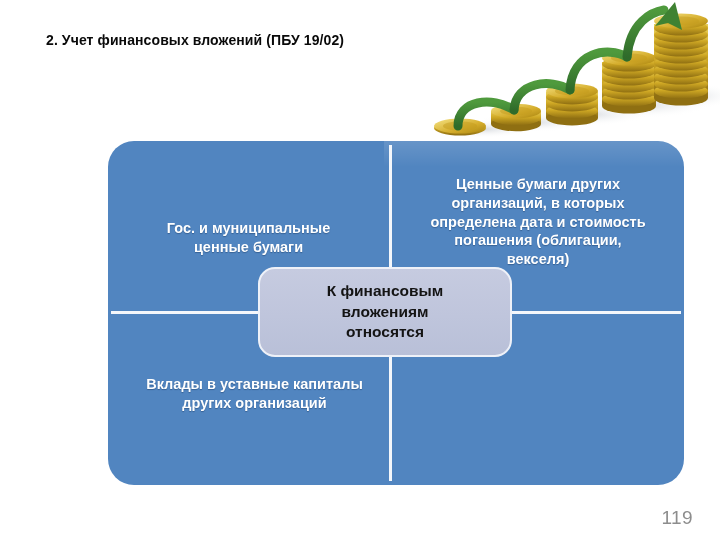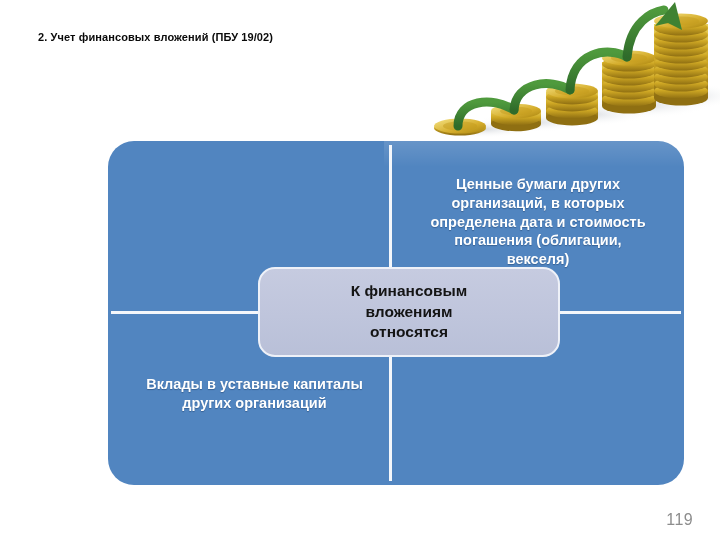--- a/index.html
+++ b/index.html
@@ -11,24 +11,24 @@
     width: 720px;
     height: 540px;
     position: relative;
     overflow: hidden;
     font-family: "Liberation Sans", "DejaVu Sans", sans-serif;
   }
 
   
   #slide-title {
     position: absolute;
-    left: 38px;
+    left: 46px;
     top: 30px;
     width: 330px;
-    font-size: 11px;
+    font-size: 14px;
     font-weight: bold;
     line-height: 1.45;
     color: #0a0a0a;
     letter-spacing: 0.1px;
     white-space: pre-line;
   }
 
   
   #coins-photo {
     position: absolute;
@@ -103,21 +103,21 @@
   #quad-tl .qtext { transform: translateY(12px); width: 240px; }
   #quad-tr .qtext { width: 272px; transform: translateY(-4px); }
   #quad-bl .qtext { transform: translateY(-6px); width: 260px; }
   #quad-br .qtext { transform: translateY(-6px); width: 262px; }
 
   
   #center-callout {
     position: absolute;
     left: 150px;
     top: 126px;
-    width: 302px;
+    width: 254px;
     height: 90px;
     background: linear-gradient(180deg, #c6cbe0 0%, #bfc5dc 55%, #b9c0d8 100%);
     border: 2px solid #eef1f8;
     border-radius: 17px;
     box-sizing: border-box;
     display: flex;
     align-items: center;
     justify-content: center;
     text-align: center;
     color: #141414;
@@ -125,21 +125,21 @@
     font-size: 15.5px;
     line-height: 1.34;
     z-index: 5;
   }
 
   
   #page-number {
     position: absolute;
     right: 27px;
     bottom: 11px;
-    font-size: 16px;
+    font-size: 19px;
     color: #8d8d8d;
     letter-spacing: 0.4px;
   }
 </style>
 </head>
 <body>
 
 <div id="slide-title">2. Учет финансовых вложений (ПБУ 19/02)</div>
 
 <div id="coins-photo">
@@ -237,20 +237,24 @@
   </svg>
 </div>
 
 <div id="diagram">
 
   <div id="panel-shadow"></div>
 
   <div class="divider-v"></div>
   <div class="divider-h"></div>
 
+  <div class="quad" id="quad-tl">
+    <span class="qtext" style="white-space: pre-line;">Гос. и муниципальные
+ценные бумаги</span>
+  </div>
 
   <div class="quad" id="quad-tr">
     <span class="qtext" style="white-space: pre-line;">Ценные бумаги других
 организаций, в которых
 определена дата и стоимость
 погашения (облигации,
 векселя)</span>
   </div>
 
   <div class="quad" id="quad-bl">

